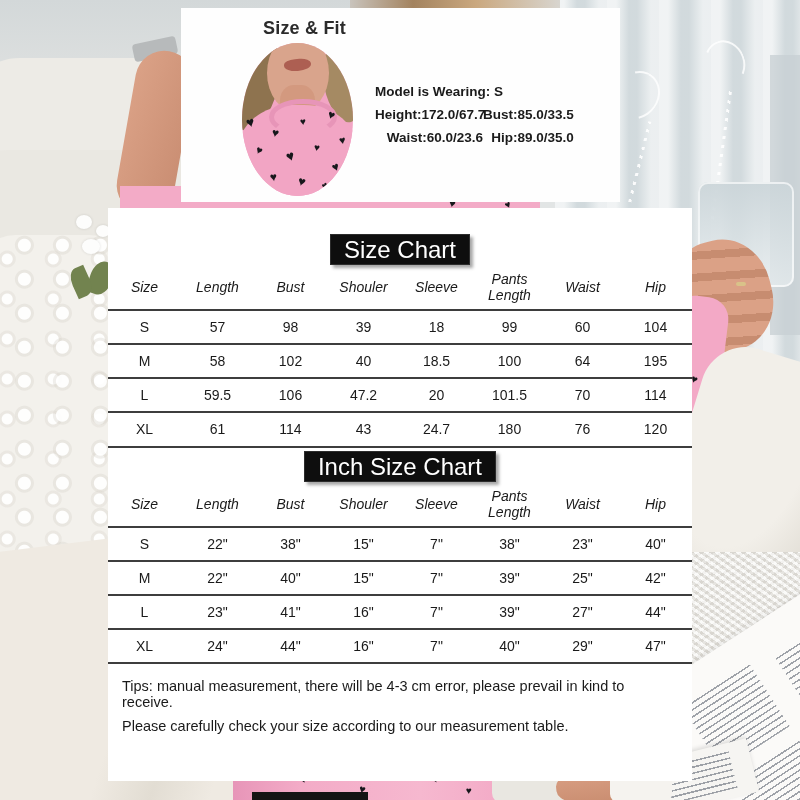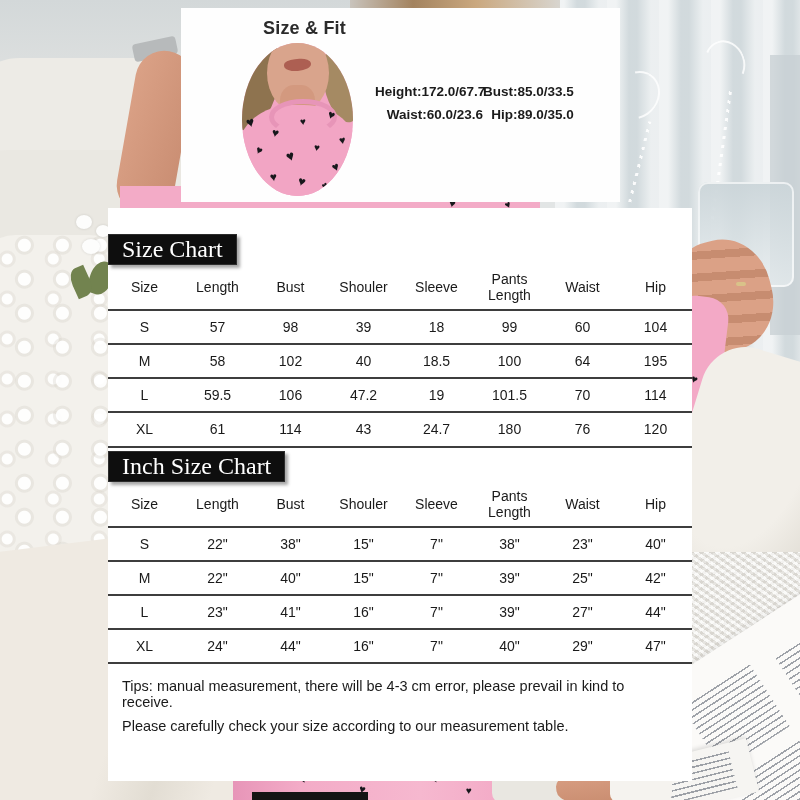--- a/index.html
+++ b/index.html
@@ -73,29 +73,29 @@
   .ov-lips{left:42px;top:16px;width:27px;height:12px;background:#ad5f52;border-radius:50% 50% 60% 60%;transform:rotate(-4deg);}
   .ov-neck{left:38px;top:42px;width:35px;height:38px;background:#d3997f;border-radius:40%;}
   .ov-shirt{left:-4px;top:62px;width:120px;height:100px;background:#f2a5c4;border-radius:45% 45% 0 0;}
   .ov-collar{left:27px;top:56px;width:58px;height:26px;border:5px solid #e795b8;border-radius:50%;
              border-bottom-color:transparent;background:transparent;}
 
   .sf-info{position:absolute;left:194px;top:72px;font-size:13.5px;font-weight:bold;color:#1b1b1b;line-height:23px;white-space:nowrap;}
   .sf-grid{display:grid;grid-template-columns:108px auto;column-gap:0;text-align:right;}
 
   
-  .banner-wrap{font-family:Liberation Serif, serif;}
+  .banner-wrap{text-align:center;}
   .banner-wrap.first{padding-top:26px;}
   .banner-wrap.second{padding-top:3px;}
   .banner{display:inline-block;background:#0e0e0e;color:#ffffff;font-size:24px;line-height:29px;
           padding:1px 14px;box-shadow:3px 3px 3px rgba(60,60,60,.45), inset 0 0 0 1px #2c2c2c;}
   table.szt{width:100%;border-collapse:collapse;table-layout:fixed;margin:0;}
   table.szt td{text-align:center;vertical-align:middle;font-size:14px;color:#1a1a1a;
                padding:8px 2px;line-height:1.15;border-bottom:2px solid #3d3d3d;}
-  table.szt tr.hdr td{padding:6px 2px;}
+  table.szt tr.hdr td{padding:6px 2px;font-style:italic;}
   .tips{padding:6px 14px 0 14px;}
   .tip{margin:8px 0 0 0;font-size:14.5px;color:#1a1a1a;}
 </style>
 </head>
 <body>
 
 <div class="stage">
 
   <div class="ph photo-wall"></div>
   <div class="ph photo-curtain">
@@ -175,20 +175,21 @@
       <span class="hrt" style="left:14px;top:102px;font-size:11px;transform:rotate(25deg);">♥</span>
       <span class="hrt" style="left:44px;top:106px;font-size:14px;transform:rotate(-20deg);">♥</span>
       <span class="hrt" style="left:72px;top:100px;font-size:10px;transform:rotate(8deg);">♥</span>
       <span class="hrt" style="left:90px;top:118px;font-size:12px;transform:rotate(-22deg);">♥</span>
       <span class="hrt" style="left:28px;top:128px;font-size:12px;transform:rotate(-8deg);">♥</span>
       <span class="hrt" style="left:56px;top:132px;font-size:13px;transform:rotate(15deg);">♥</span>
       <span class="hrt" style="left:8px;top:134px;font-size:10px;">♥</span>
       <span class="hrt" style="left:80px;top:138px;font-size:10px;transform:rotate(-30deg);">♥</span>
     </div>
     <div class="sf-info">
+      <div>Model is Wearing: S</div>
       <div class="sf-grid">
         <span>Height:172.0/67.7</span>
         <span>Bust:85.0/33.5</span>
         <span>Waist:60.0/23.6</span>
         <span>Hip:89.0/35.0</span>
       </div>
     </div>
   </div>
 
   <div class="panel panel-main">
@@ -227,21 +228,21 @@
           <td>18.5</td>
           <td>100</td>
           <td>64</td>
           <td>195</td>
         </tr>
         <tr>
           <td>L</td>
           <td>59.5</td>
           <td>106</td>
           <td>47.2</td>
-          <td>19</td>
+          <td>20</td>
           <td>101.5</td>
           <td>70</td>
           <td>114</td>
         </tr>
         <tr>
           <td>XL</td>
           <td>61</td>
           <td>114</td>
           <td>43</td>
           <td>24.7</td>

